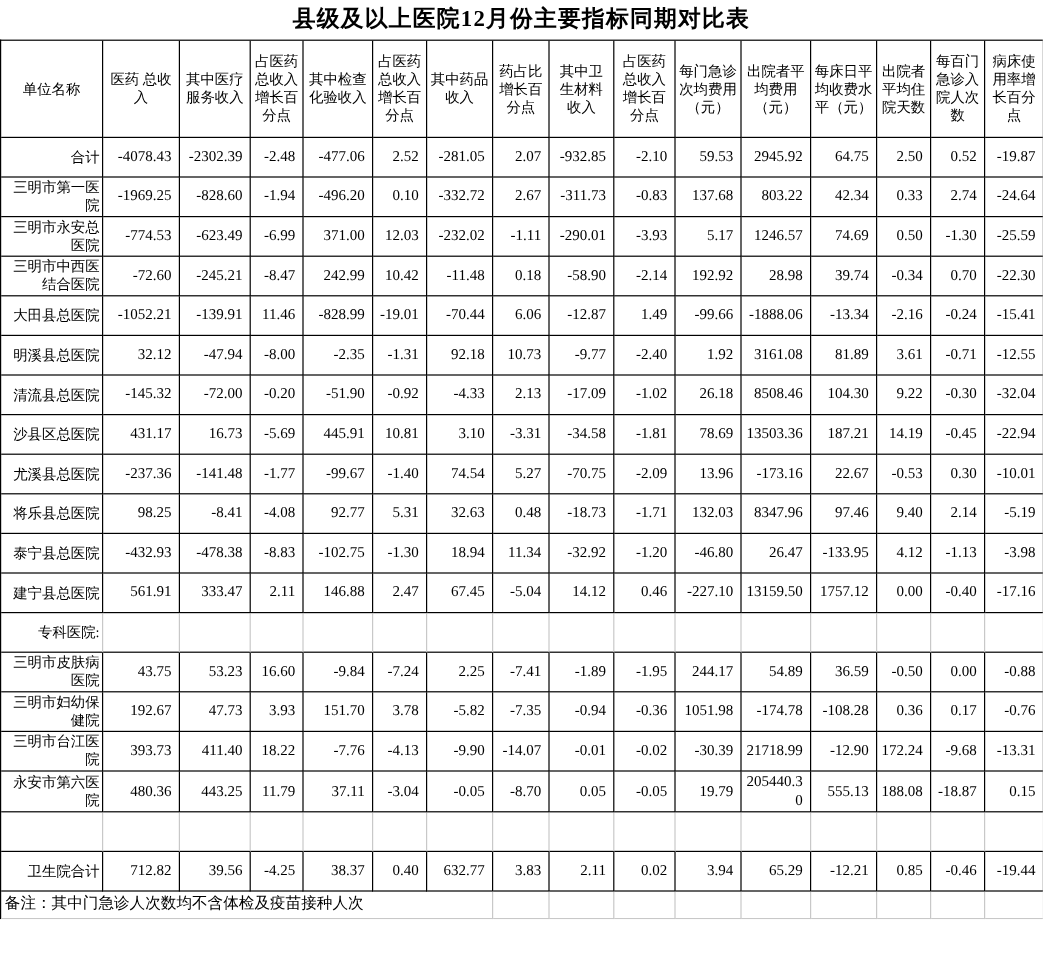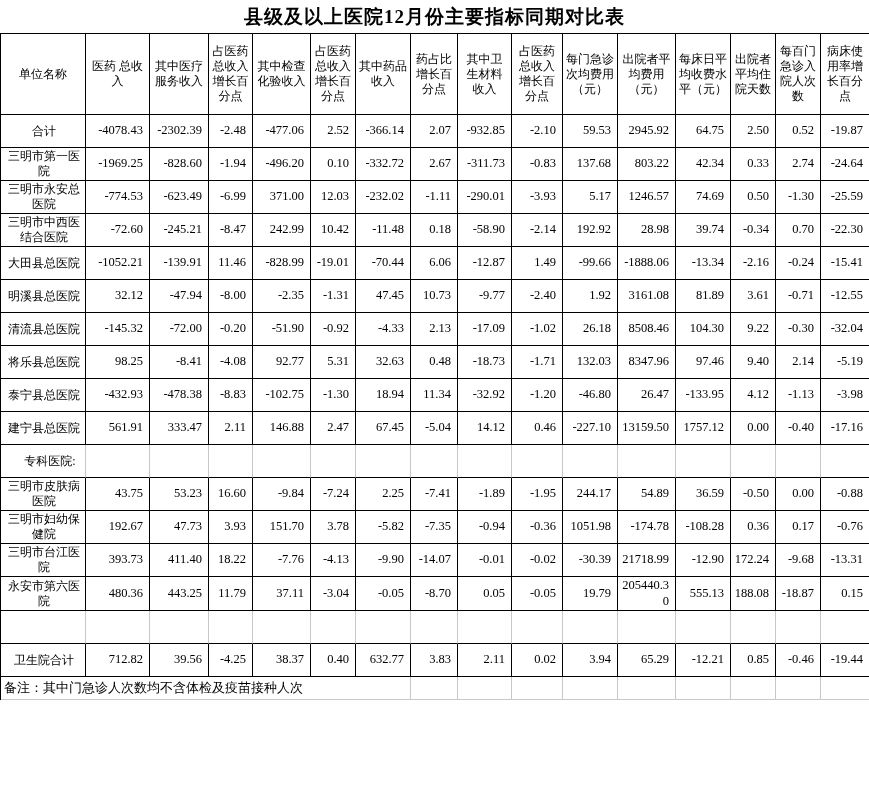--- a/index.html
+++ b/index.html
@@ -14,30 +14,30 @@
     width:869px;border-top:1px solid #000;border-left:1px solid #000;
   }
   td,th{
     box-sizing:border-box;overflow:hidden;
     font-size:12px;font-weight:normal;vertical-align:middle;
     border-right:1px solid #000;border-bottom:1px solid #000;
     padding:1px 2px;word-break:break-all;line-height:1.25;
   }
   thead th{height:81px;text-align:center;padding:2px 3px;}
   tbody td{height:33px;}
-  td.name-cell{text-align:center;padding-left:4px;}
+  td.name-cell{text-align:right;padding-left:4px;}
   td.num-cell{text-align:right;padding-right:6px;font-size:12.5px;}
   tr.section-row td, tr.spacer-row td{
     border-right:1px solid #c8c8c8;border-bottom:1px solid #000;padding-left:16px;
   }
   tr.spacer-row td{height:33px;}
   tr.note-row td{
     border-right:1px solid #c8c8c8;border-bottom:1px solid #c8c8c8;
     height:23px;text-align:left;font-size:13px;padding-left:3px;
-    white-space:nowrap;overflow:visible;
+    white-space:nowrap;overflow:visible;font-family:Liberation Mono, monospace;
   }
 </style>
 </head>
 <body>
 
 <div class="sheet">
   <div class="title">县级及以上医院12月份主要指标同期对比表</div>
   <table class="grid">
     <colgroup id="cols">
         <col style="width: 85px;">
@@ -78,21 +78,21 @@
         </tr>
       </thead>
     <tbody id="tbody">
         <tr class="data-row">
           <td class="name-cell">合计</td>
           <td class="num-cell">-4078.43</td>
           <td class="num-cell">-2302.39</td>
           <td class="num-cell">-2.48</td>
           <td class="num-cell">-477.06</td>
           <td class="num-cell">2.52</td>
-          <td class="num-cell">-366.14</td>
+          <td class="num-cell">-281.05</td>
           <td class="num-cell">2.07</td>
           <td class="num-cell">-932.85</td>
           <td class="num-cell">-2.10</td>
           <td class="num-cell">59.53</td>
           <td class="num-cell">2945.92</td>
           <td class="num-cell">64.75</td>
           <td class="num-cell">2.50</td>
           <td class="num-cell">0.52</td>
           <td class="num-cell">-19.87</td>
         </tr>
@@ -168,21 +168,21 @@
           <td class="num-cell">-0.24</td>
           <td class="num-cell">-15.41</td>
         </tr>
         <tr class="data-row">
           <td class="name-cell">明溪县总医院</td>
           <td class="num-cell">32.12</td>
           <td class="num-cell">-47.94</td>
           <td class="num-cell">-8.00</td>
           <td class="num-cell">-2.35</td>
           <td class="num-cell">-1.31</td>
-          <td class="num-cell">47.45</td>
+          <td class="num-cell">92.18</td>
           <td class="num-cell">10.73</td>
           <td class="num-cell">-9.77</td>
           <td class="num-cell">-2.40</td>
           <td class="num-cell">1.92</td>
           <td class="num-cell">3161.08</td>
           <td class="num-cell">81.89</td>
           <td class="num-cell">3.61</td>
           <td class="num-cell">-0.71</td>
           <td class="num-cell">-12.55</td>
         </tr>
@@ -198,20 +198,56 @@
           <td class="num-cell">-17.09</td>
           <td class="num-cell">-1.02</td>
           <td class="num-cell">26.18</td>
           <td class="num-cell">8508.46</td>
           <td class="num-cell">104.30</td>
           <td class="num-cell">9.22</td>
           <td class="num-cell">-0.30</td>
           <td class="num-cell">-32.04</td>
         </tr>
         <tr class="data-row">
+          <td class="name-cell">沙县区总医院</td>
+          <td class="num-cell">431.17</td>
+          <td class="num-cell">16.73</td>
+          <td class="num-cell">-5.69</td>
+          <td class="num-cell">445.91</td>
+          <td class="num-cell">10.81</td>
+          <td class="num-cell">3.10</td>
+          <td class="num-cell">-3.31</td>
+          <td class="num-cell">-34.58</td>
+          <td class="num-cell">-1.81</td>
+          <td class="num-cell">78.69</td>
+          <td class="num-cell">13503.36</td>
+          <td class="num-cell">187.21</td>
+          <td class="num-cell">14.19</td>
+          <td class="num-cell">-0.45</td>
+          <td class="num-cell">-22.94</td>
+        </tr>
+        <tr class="data-row">
+          <td class="name-cell">尤溪县总医院</td>
+          <td class="num-cell">-237.36</td>
+          <td class="num-cell">-141.48</td>
+          <td class="num-cell">-1.77</td>
+          <td class="num-cell">-99.67</td>
+          <td class="num-cell">-1.40</td>
+          <td class="num-cell">74.54</td>
+          <td class="num-cell">5.27</td>
+          <td class="num-cell">-70.75</td>
+          <td class="num-cell">-2.09</td>
+          <td class="num-cell">13.96</td>
+          <td class="num-cell">-173.16</td>
+          <td class="num-cell">22.67</td>
+          <td class="num-cell">-0.53</td>
+          <td class="num-cell">0.30</td>
+          <td class="num-cell">-10.01</td>
+        </tr>
+        <tr class="data-row">
           <td class="name-cell">将乐县总医院</td>
           <td class="num-cell">98.25</td>
           <td class="num-cell">-8.41</td>
           <td class="num-cell">-4.08</td>
           <td class="num-cell">92.77</td>
           <td class="num-cell">5.31</td>
           <td class="num-cell">32.63</td>
           <td class="num-cell">0.48</td>
           <td class="num-cell">-18.73</td>
           <td class="num-cell">-1.71</td>

